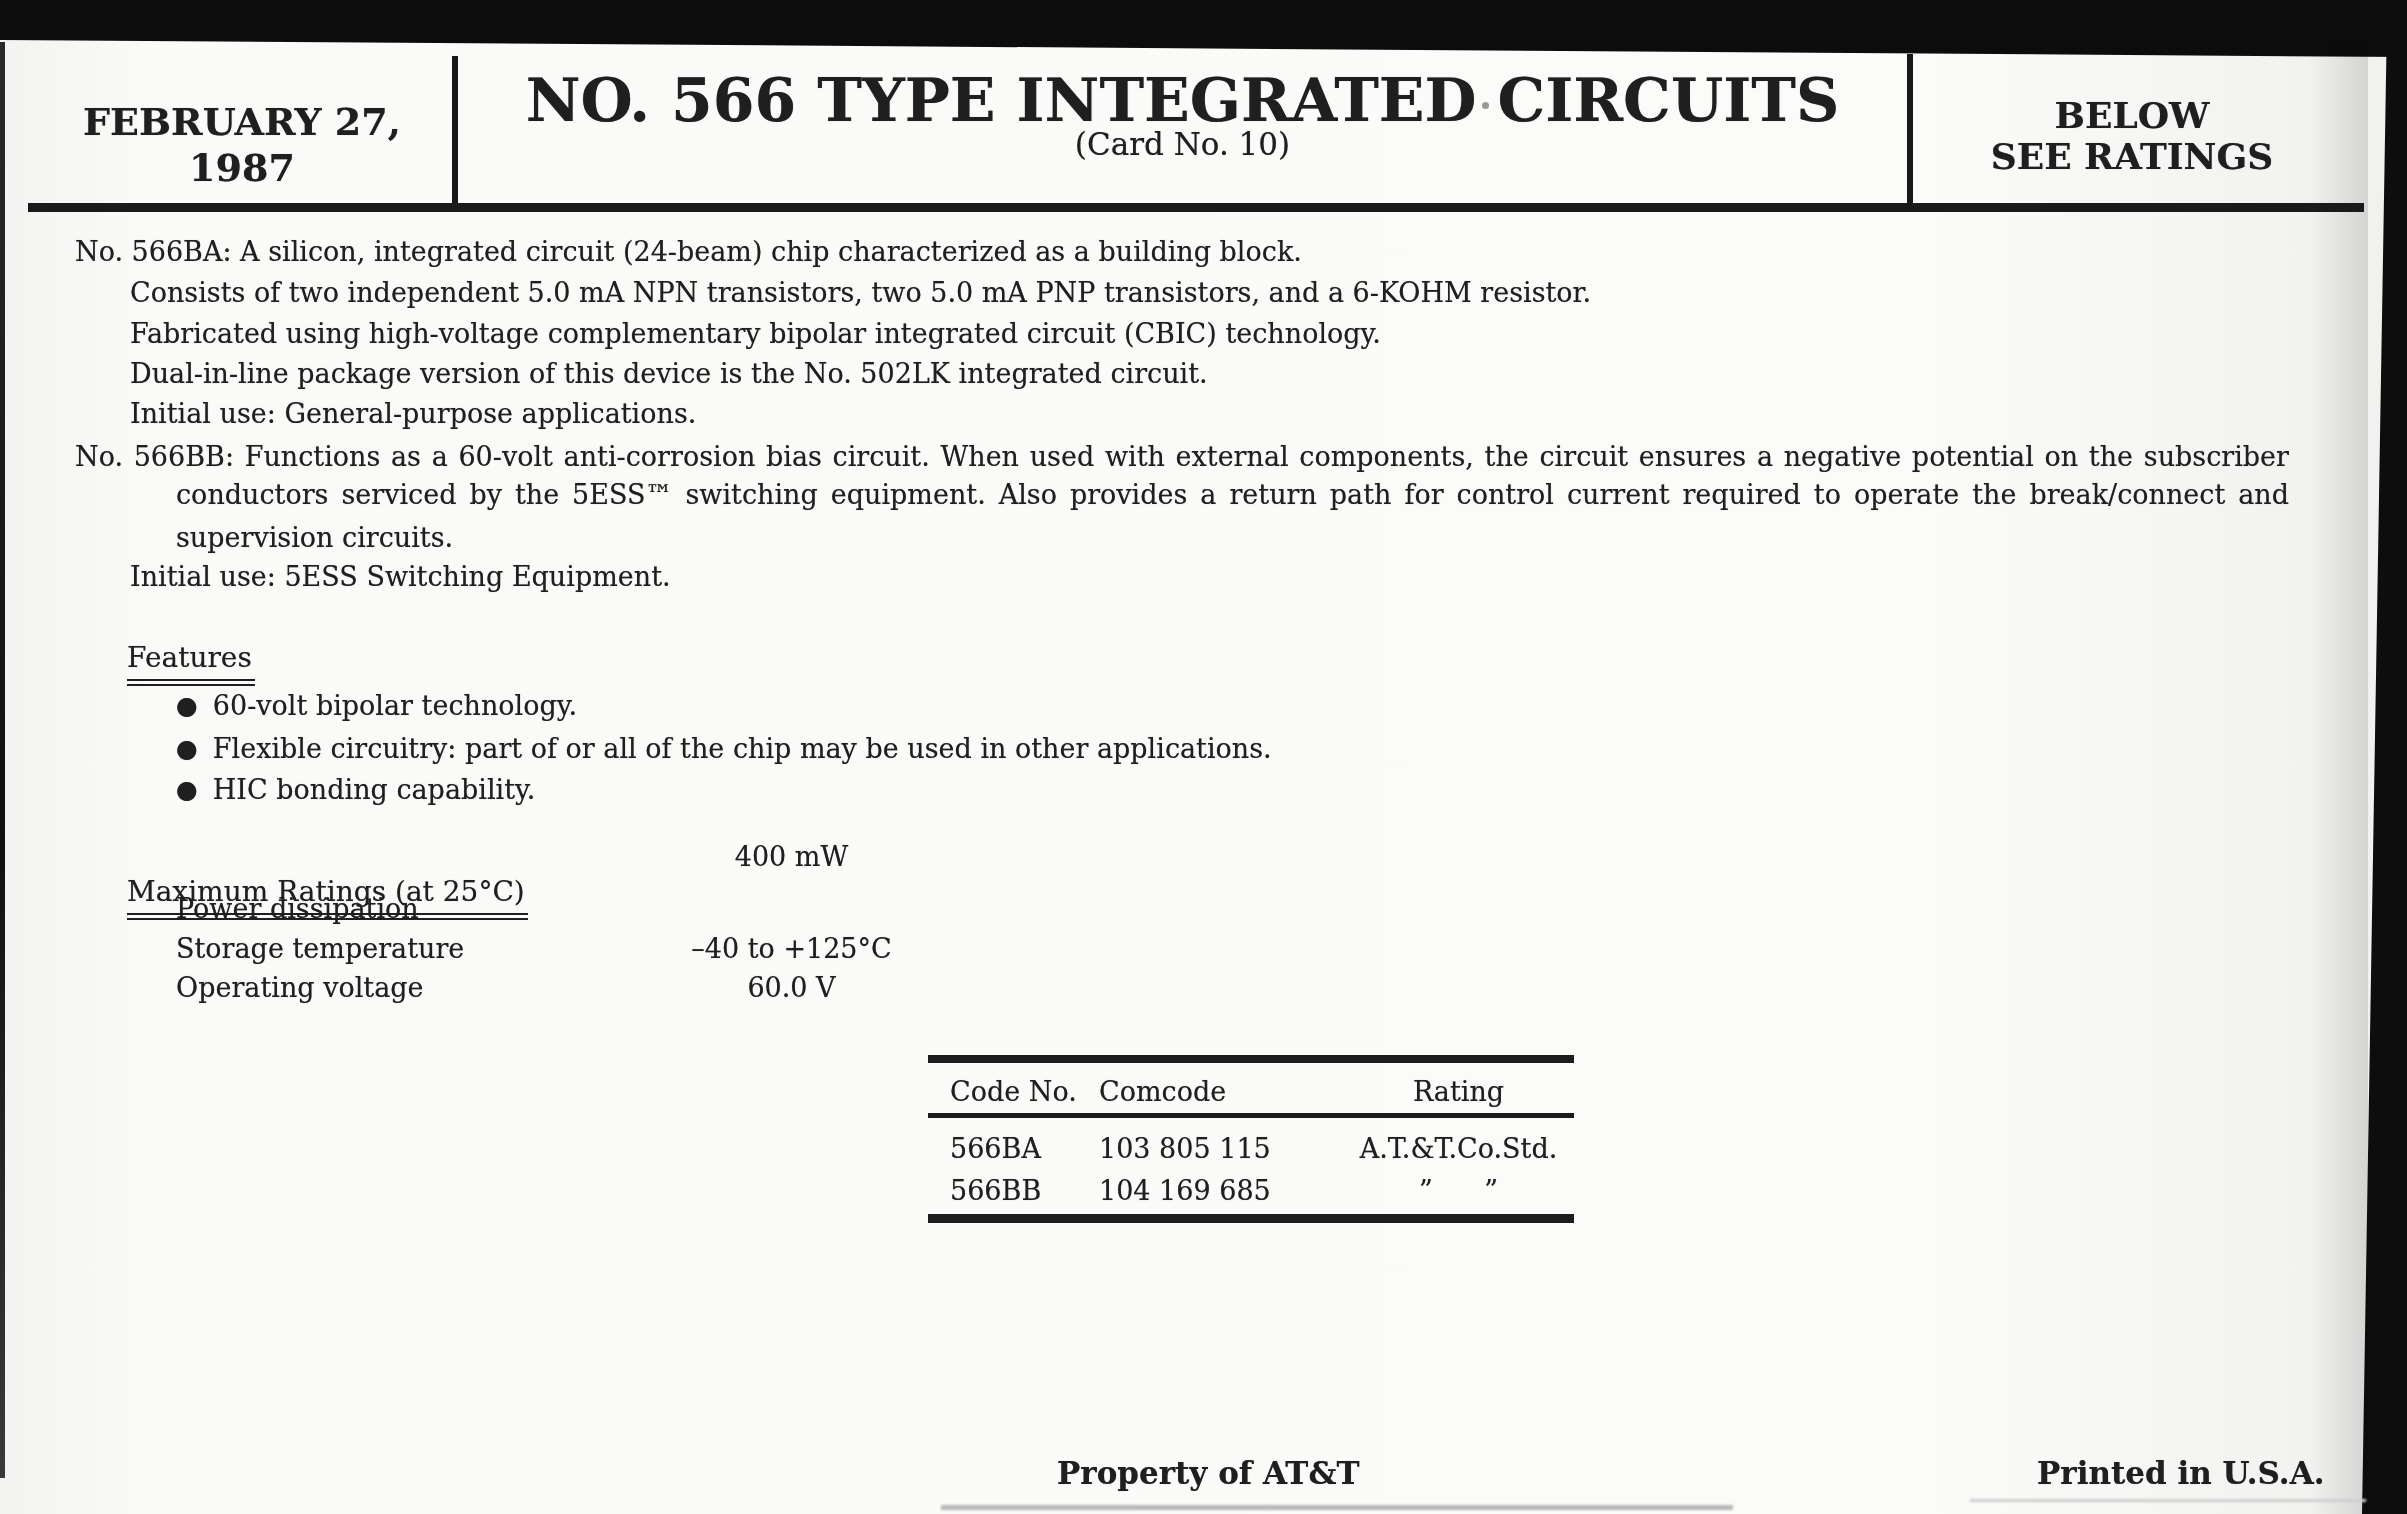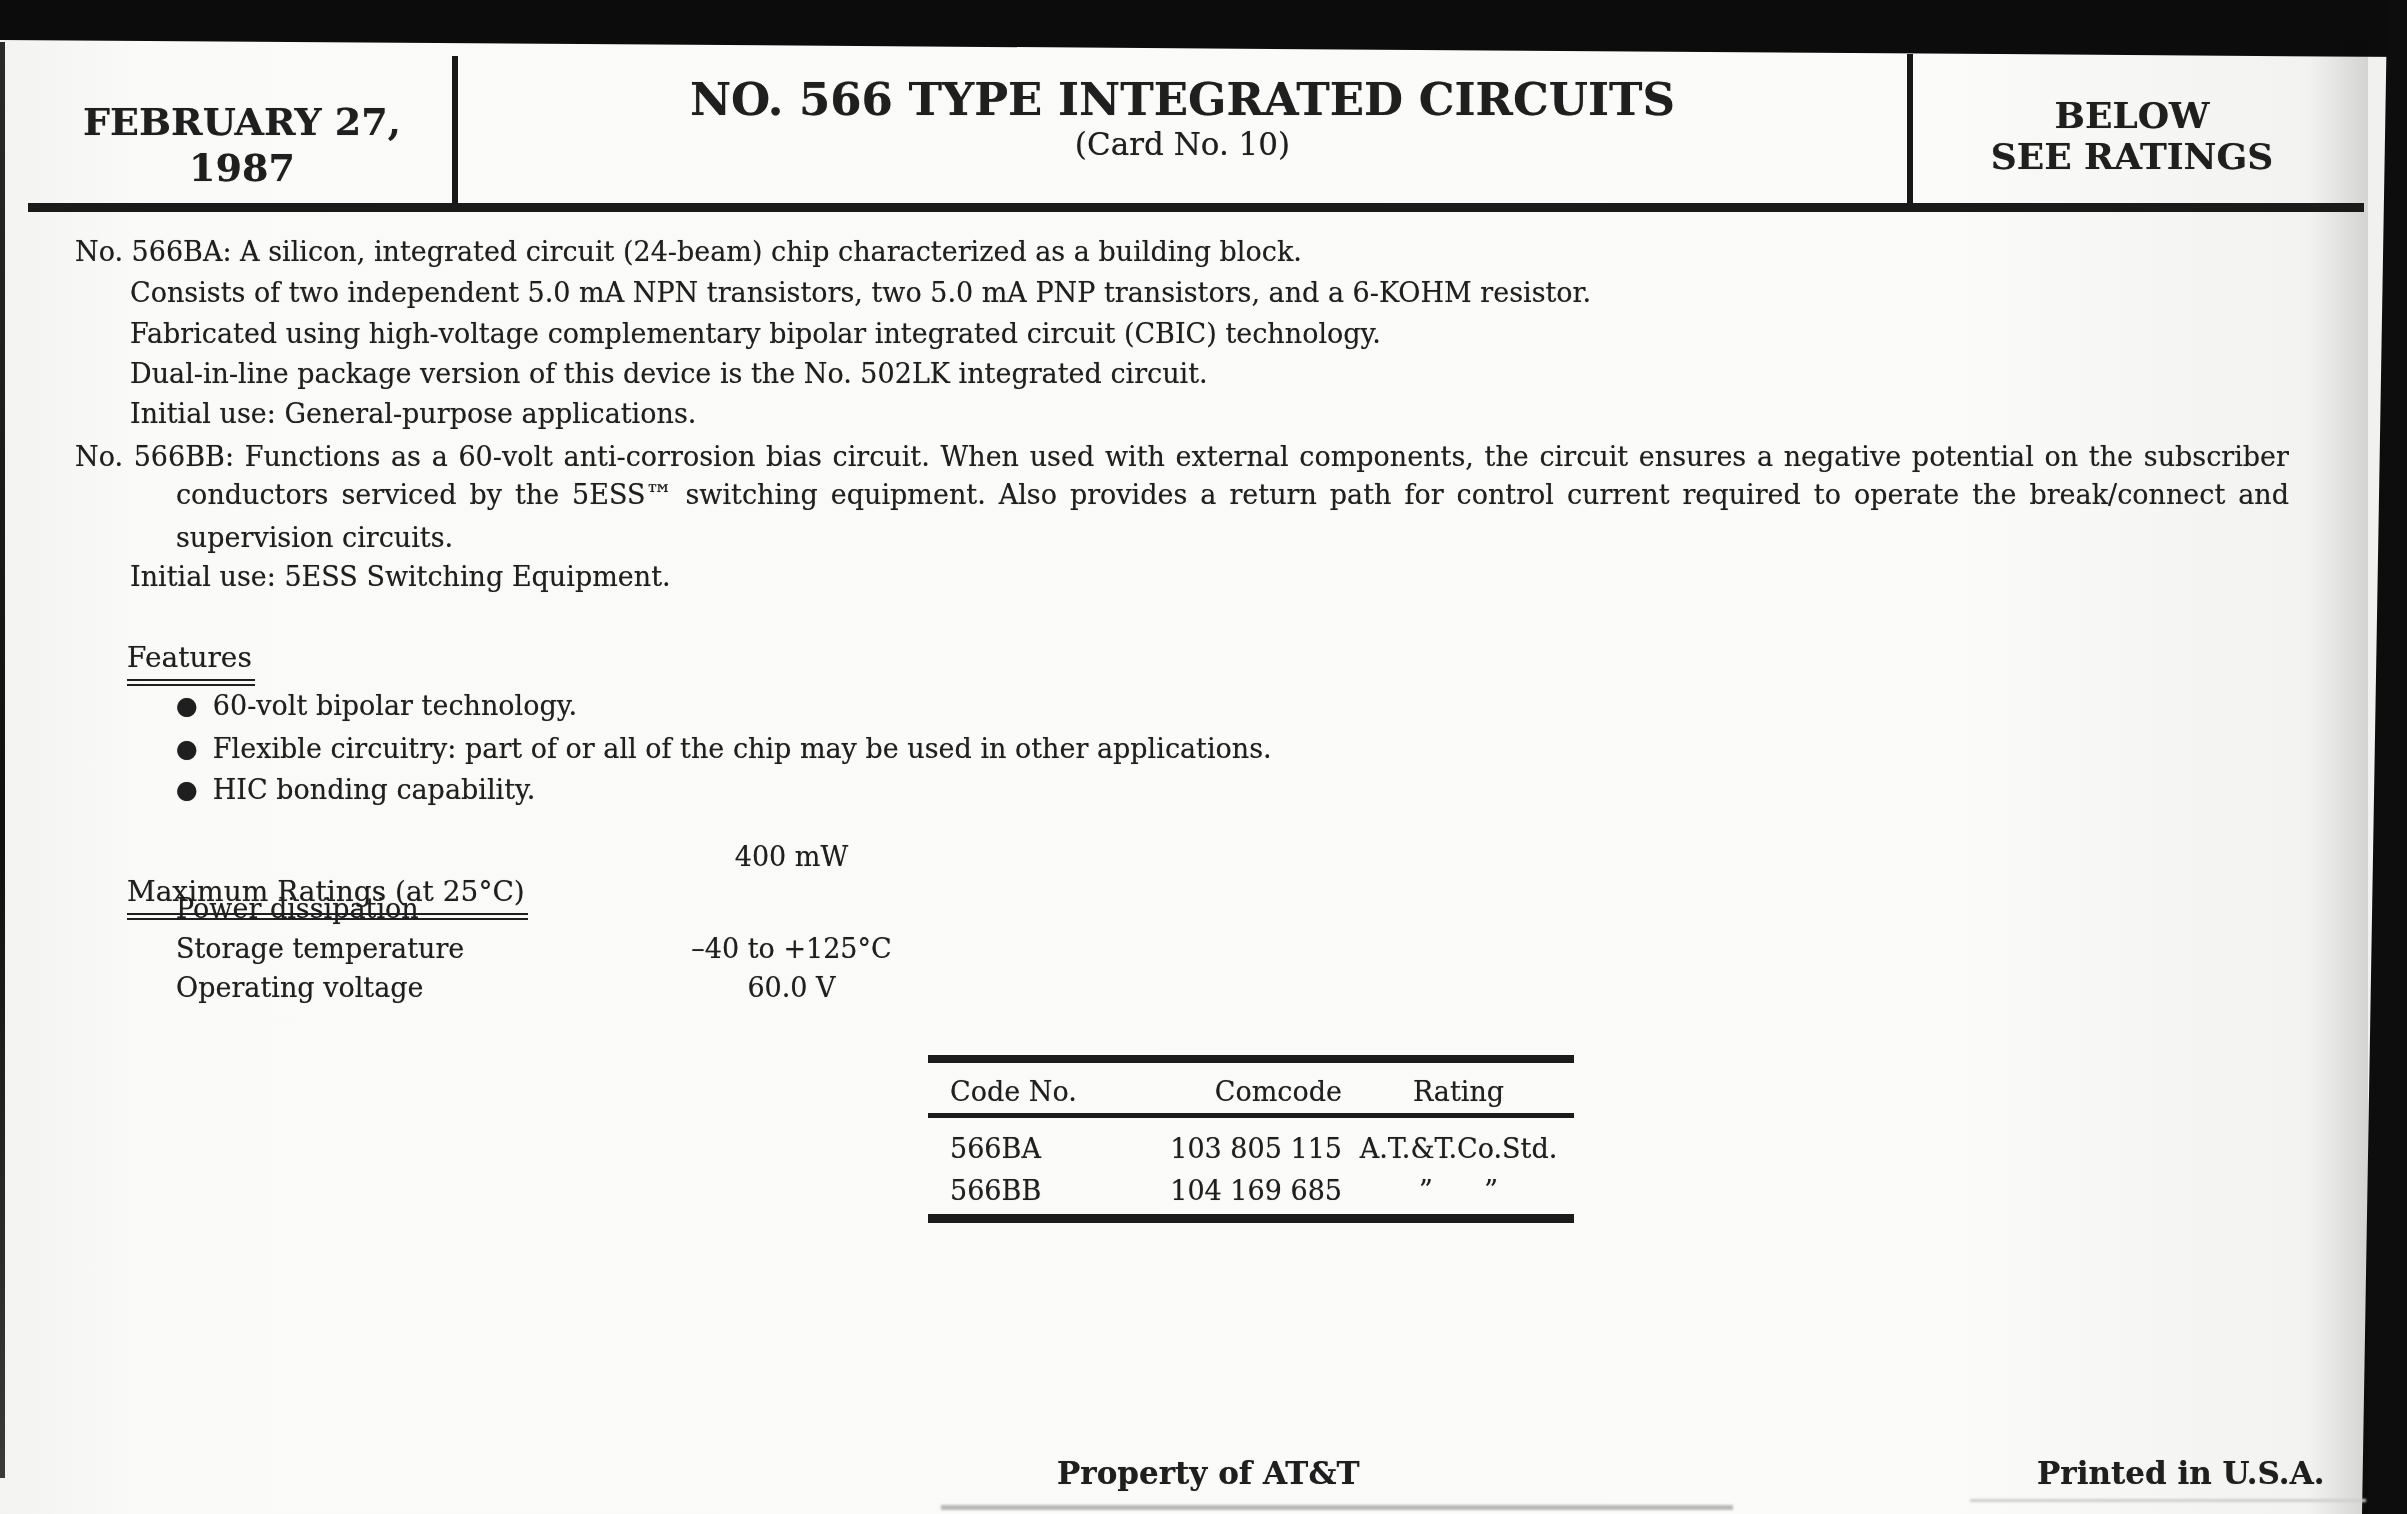--- a/index.html
+++ b/index.html
@@ -22,21 +22,21 @@
   .smudge-a   { position:absolute; left:941px; top:1505px; width:792px; height:5px;
                 background:#b8b8b8; filter:blur(1px); }
   .smudge-b   { position:absolute; left:1970px; top:1499px; width:396px; height:3px;
                 background:#cfcfcf; filter:blur(1px); }
   .speck      { position:absolute; left:1482px; top:102px; width:7px; height:7px;
                 border-radius:50%; background:#4a4a4a; opacity:.55; }
   
   .date-box    { position:absolute; left:30px;  top:99px; width:424px; text-align:center;
                  font-weight:bold; font-size:38px; line-height:46px; }
   .title-box   { position:absolute; left:461px; top:75px; width:1443px; text-align:center; }
-  .doc-title   { font-size:45px; font-weight:bold; line-height:50px; }
+  .doc-title   { font-size:60px; font-weight:bold; line-height:50px; }
   .doc-sub     { font-size:31px; line-height:38px; }
   .ratings-box { position:absolute; left:1915px; top:95px; width:434px; text-align:center;
                  font-weight:bold; font-size:36px; line-height:41px; }
   .vrule       { position:absolute; width:6px; background:#181818; }
   .vrule.l     { left:452px; top:56px; height:153px; }
   .vrule.r     { left:1907px; top:54px; height:155px; }
   .masthead-rule { position:absolute; left:28px; top:203px; width:2336px; height:9px; background:#1a1a1a; }
   
   .bline { position:absolute; font-size:27px; line-height:34px; white-space:nowrap; }
   .jline { position:absolute; font-size:27px; line-height:34px; white-space:normal;
@@ -49,21 +49,21 @@
   .mr-value { position:absolute; width:287px; text-align:center; font-size:27px; line-height:34px; white-space:nowrap; }
   
   .ctable { position:absolute; left:928px; top:1055px; width:646px;
             border-top:8px solid #1c1c1c; border-bottom:9px solid #1c1c1c; font-size:27px; }
   .trow  { display:grid; grid-template-columns:171px 243px 233px; align-items:center; }
   .thead { padding:12px 0 4px 0; border-bottom:5px solid #1c1c1c; }
   .tbody1 { padding:8px 0 0 0;margin-top:6px; }
   .tbody2 { padding:8px 0 6px 0; }
   .tc { line-height:34px; white-space:pre; }
   .tc.c1 { padding-left:22px; text-align:left; }
-  .tc.c2 { text-align:right; }
+  .tc.c2 { text-align:left; }
   .tc.c3 { text-align:center; }
   
   .footer-note { position:absolute; top:1455px; font-weight:bold; font-size:31px; white-space:nowrap; }
   .footer-note.left  { left:1057px;text-align:right; }
   .footer-note.right { left:2037px; }
 </style>
 </head>
 <body>
 
 <div class="page">

